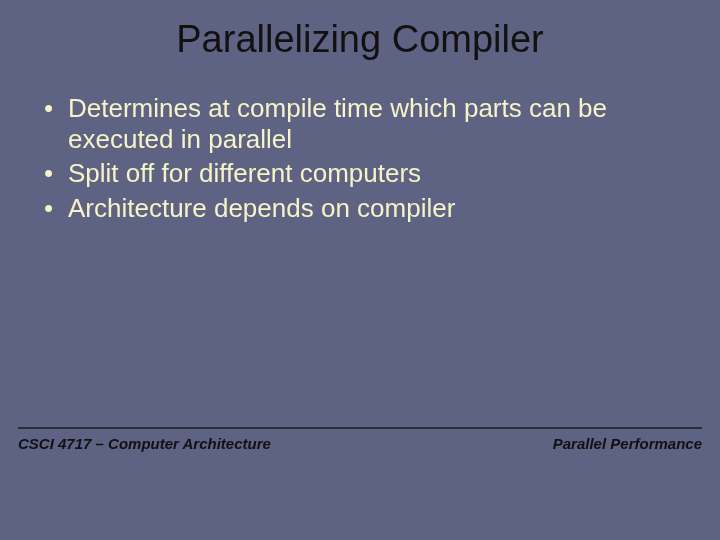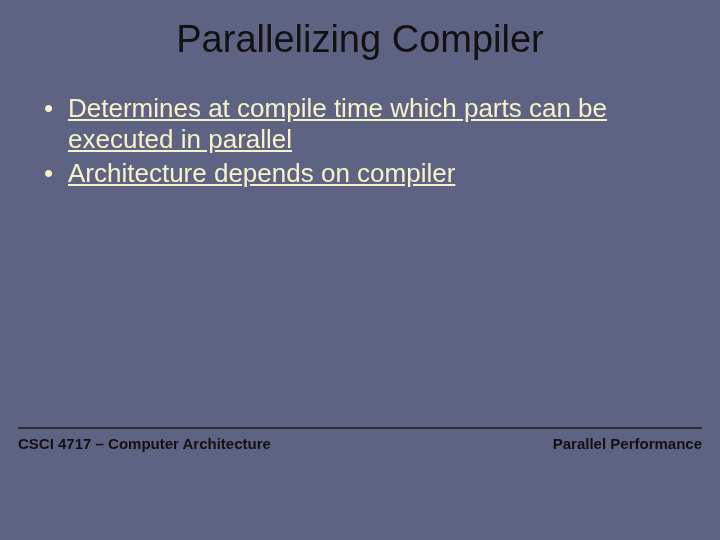--- a/index.html
+++ b/index.html
@@ -27,21 +27,20 @@
     list-style: none;
     padding-left: 16px;
   }
   .bullets li {
     font-size: 26px;
     line-height: 1.18;
     margin-bottom: 4px;
     padding-left: 24px;
     position: relative;
     color: #f5f3c7;
-    text-decoration: underline;
   }
   .bullets li::before {
     content: "•";
     position: absolute;
     left: 0;
     top: 0;
     color: #f5f3c7;
     font-size: 26px;
   }
   .footer {
@@ -53,30 +52,32 @@
   .footer-line {
     height: 2px;
     background: #2f2f2f;
     margin-bottom: 6px;
   }
   .footer-row {
     display: flex;
     justify-content: space-between;
     font-size: 15px;
     font-weight: bold;
+    font-style: italic;
     color: #111;
   }
 </style>
 </head>
 <body>
 
 <div class="slide">
   <h1 class="title">Parallelizing Compiler</h1>
   <ul class="bullets">
     <li>Determines at compile time which parts can be executed in parallel</li>
+    <li>Split off for different computers</li>
     <li>Architecture depends on compiler</li>
   </ul>
   <div class="footer">
     <div class="footer-line"></div>
     <div class="footer-row">
       <span>CSCI 4717 – Computer Architecture</span>
       <span>Parallel Performance</span>
     </div>
   </div>
 </div>

